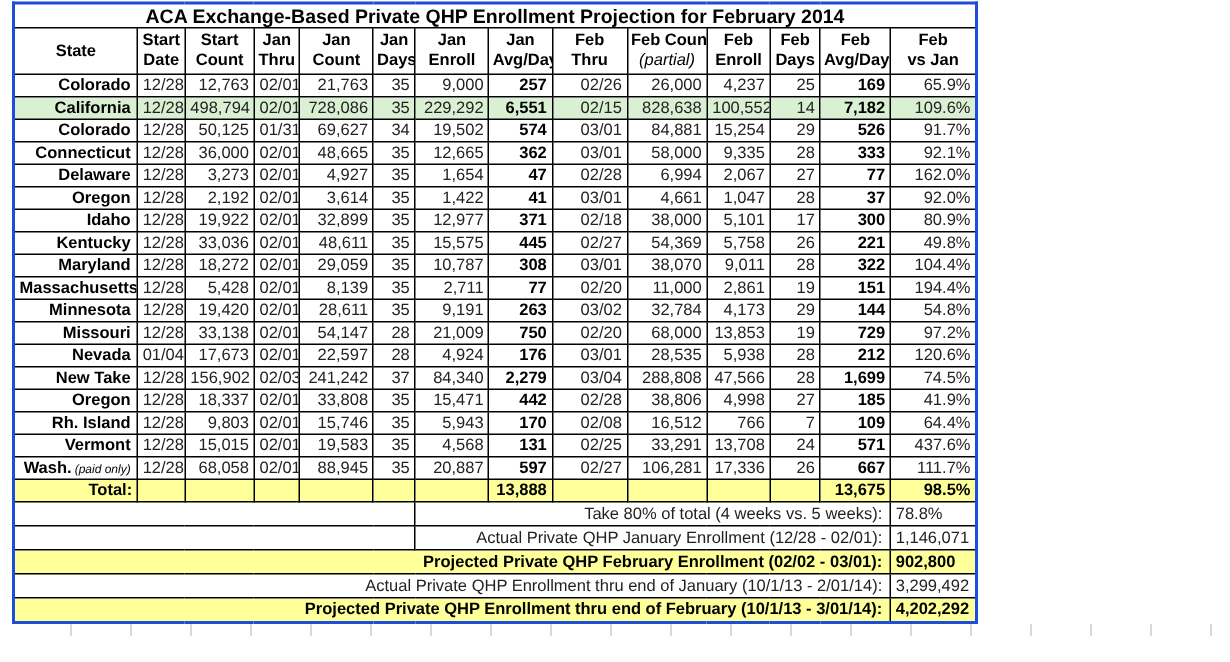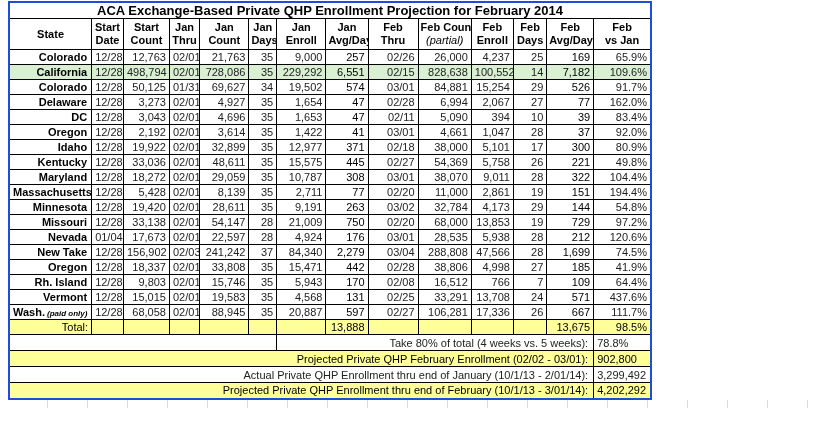--- a/index.html
+++ b/index.html
@@ -26,24 +26,24 @@
     font-size:13px;font-weight:bold;color:#000;text-align:center;padding:0;
   }
   tr.header-row{height:31px;margin-top:47px;}
   th.hc{
     font-weight:bold;color:#000;text-align:center;line-height:13px;padding:1px 2px;
   }
   th.hc .it{font-style:italic;font-weight:normal;}
   tbody tr.row{height:15px;}
   tbody tr.sumrow{height:16px;}
   td.state{text-align:right;font-weight:bold;color:#000;padding-right:4px;}
-  td.state .note{font-size:8px;font-style:italic;font-weight:bold;margin-left:2px;}
+  td.state .note{font-size:8px;font-style:italic;font-weight:normal;margin-left:2px;}
   .c{text-align:right;}
   .r{text-align:right;}
-  .b{font-weight:normal;color:#000;}
+  .b{font-weight:bold;color:#000;}
   tr.green td{background:var(--green,#d9f0d3);}
   tr.total td{background:var(--yellow,#ffff99);}
   tr.yellow td{background:var(--yellow,#ffff99);}
   td.sumlabel{text-align:right;padding-right:5px;}
   td.sumval{text-align:left;}
   .gridstrip{
     width:808px;height:8px;margin-left:8px;
     background:repeating-linear-gradient(to right,#ffffff 0px,#ffffff 39px,#d9d9d9 39px,#d9d9d9 40px);
   }
 </style>
@@ -173,50 +173,50 @@
           <td class="r">19,502</td>
           <td class="r b">574</td>
           <td class="c">03/01</td>
           <td class="r">84,881</td>
           <td class="r">15,254</td>
           <td class="r">29</td>
           <td class="r b">526</td>
           <td class="r">91.7%</td>
         </tr>
         <tr class="row">
+          <td class="state"><span>Connecticut</span></td>
+          <td class="c">12/28</td>
+          <td class="r">36,000</td>
+          <td class="c">02/01</td>
+          <td class="r">48,665</td>
+          <td class="r">35</td>
+          <td class="r">12,665</td>
+          <td class="r b">362</td>
+          <td class="c">03/01</td>
+          <td class="r">58,000</td>
+          <td class="r">9,335</td>
+          <td class="r">28</td>
+          <td class="r b">333</td>
+          <td class="r">92.1%</td>
+        </tr>
+        <tr class="row">
           <td class="state"><span>Delaware</span></td>
           <td class="c">12/28</td>
           <td class="r">3,273</td>
           <td class="c">02/01</td>
           <td class="r">4,927</td>
           <td class="r">35</td>
           <td class="r">1,654</td>
           <td class="r b">47</td>
           <td class="c">02/28</td>
           <td class="r">6,994</td>
           <td class="r">2,067</td>
           <td class="r">27</td>
           <td class="r b">77</td>
           <td class="r">162.0%</td>
-        </tr>
-        <tr class="row">
-          <td class="state"><span>DC</span></td>
-          <td class="c">12/28</td>
-          <td class="r">3,043</td>
-          <td class="c">02/01</td>
-          <td class="r">4,696</td>
-          <td class="r">35</td>
-          <td class="r">1,653</td>
-          <td class="r b">47</td>
-          <td class="c">02/11</td>
-          <td class="r">5,090</td>
-          <td class="r">394</td>
-          <td class="r">10</td>
-          <td class="r b">39</td>
-          <td class="r">83.4%</td>
         </tr>
         <tr class="row">
           <td class="state"><span>Oregon</span></td>
           <td class="c">12/28</td>
           <td class="r">2,192</td>
           <td class="c">02/01</td>
           <td class="r">3,614</td>
           <td class="r">35</td>
           <td class="r">1,422</td>
           <td class="r b">41</td>
@@ -435,20 +435,25 @@
           <td class="r b">13,675</td>
           <td class="r b">98.5%</td>
         </tr>
       </tbody>
     <tbody id="summary-rows">
         <tr class="sumrow">
           <td colspan="6"></td>
           <td colspan="7" class="sumlabel">Take 80% of total (4 weeks vs. 5 weeks):</td>
           <td class="sumval">78.8%</td>
         </tr>
+        <tr class="sumrow">
+          <td colspan="6"></td>
+          <td colspan="7" class="sumlabel">Actual Private QHP January Enrollment (12/28 - 02/01):</td>
+          <td class="sumval">1,146,071</td>
+        </tr>
         <tr class="sumrow yellow">
           <td colspan="13" class="sumlabel b">Projected Private QHP February Enrollment (02/02 - 03/01):</td>
           <td class="sumval b">902,800</td>
         </tr>
         <tr class="sumrow">
           <td colspan="13" class="sumlabel">Actual Private QHP Enrollment thru end of January (10/1/13 - 2/01/14):</td>
           <td class="sumval">3,299,492</td>
         </tr>
         <tr class="sumrow yellow">
           <td colspan="13" class="sumlabel b">Projected Private QHP Enrollment thru end of February (10/1/13 - 3/01/14):</td>

